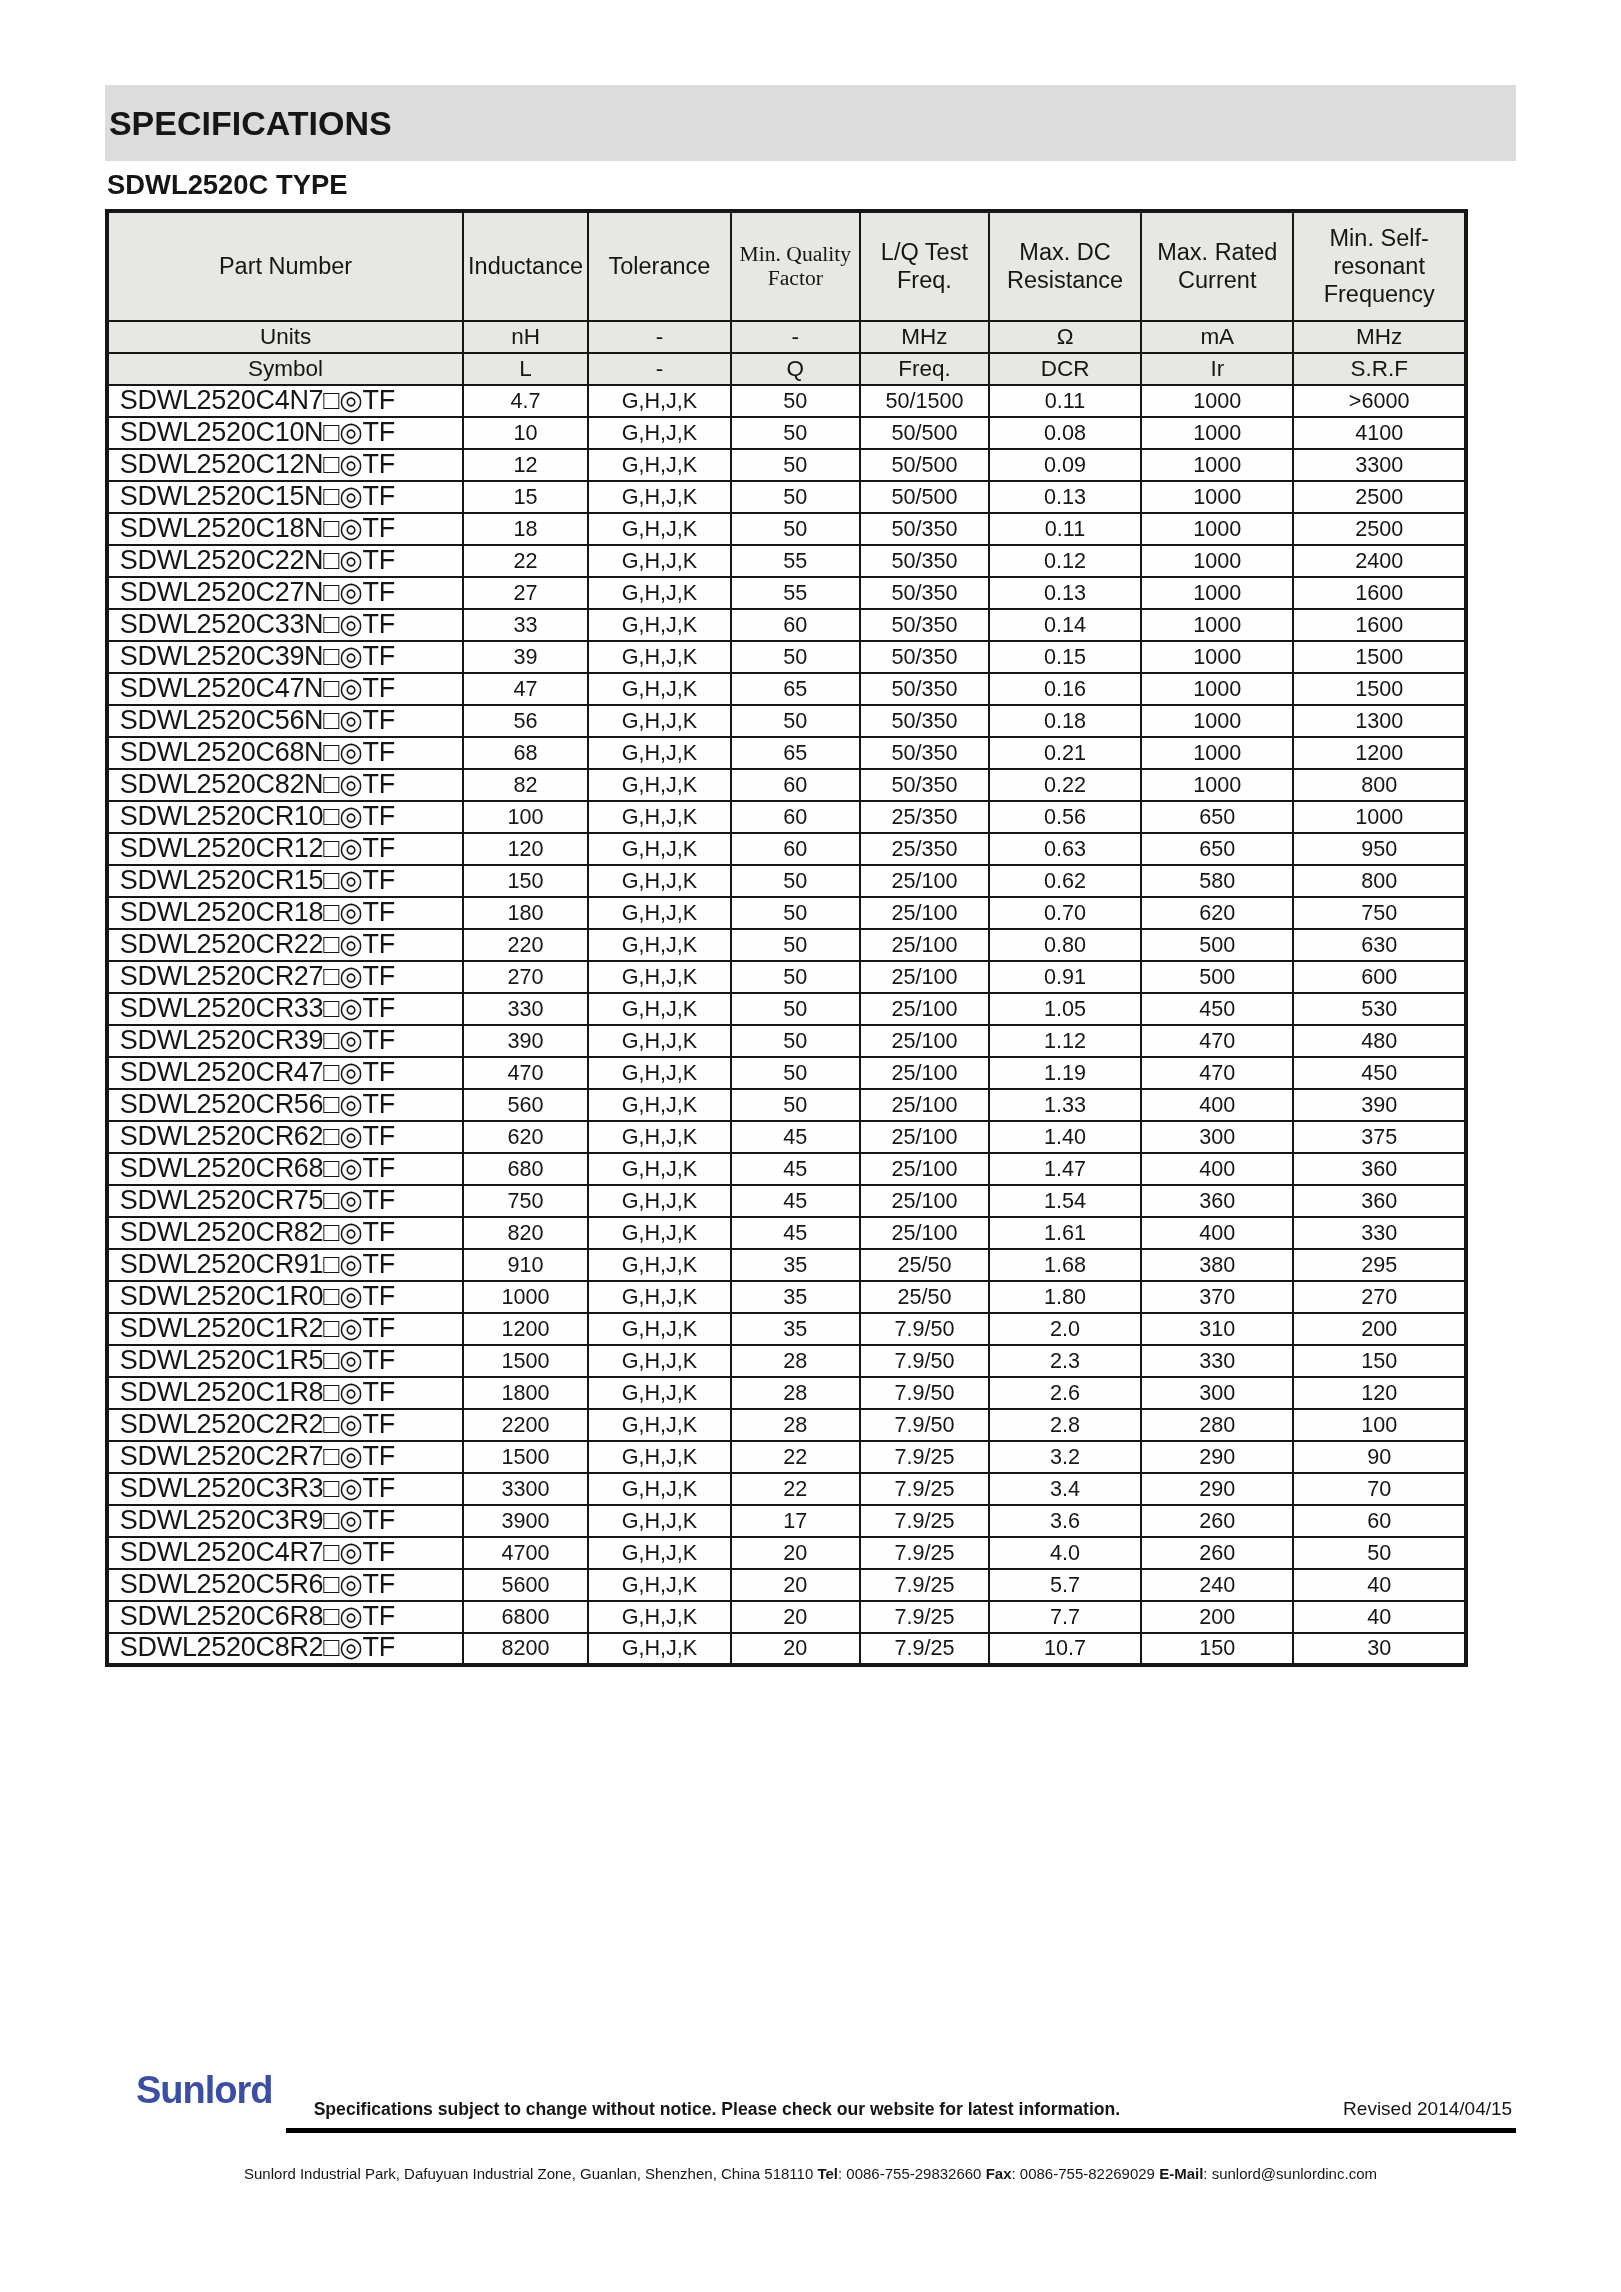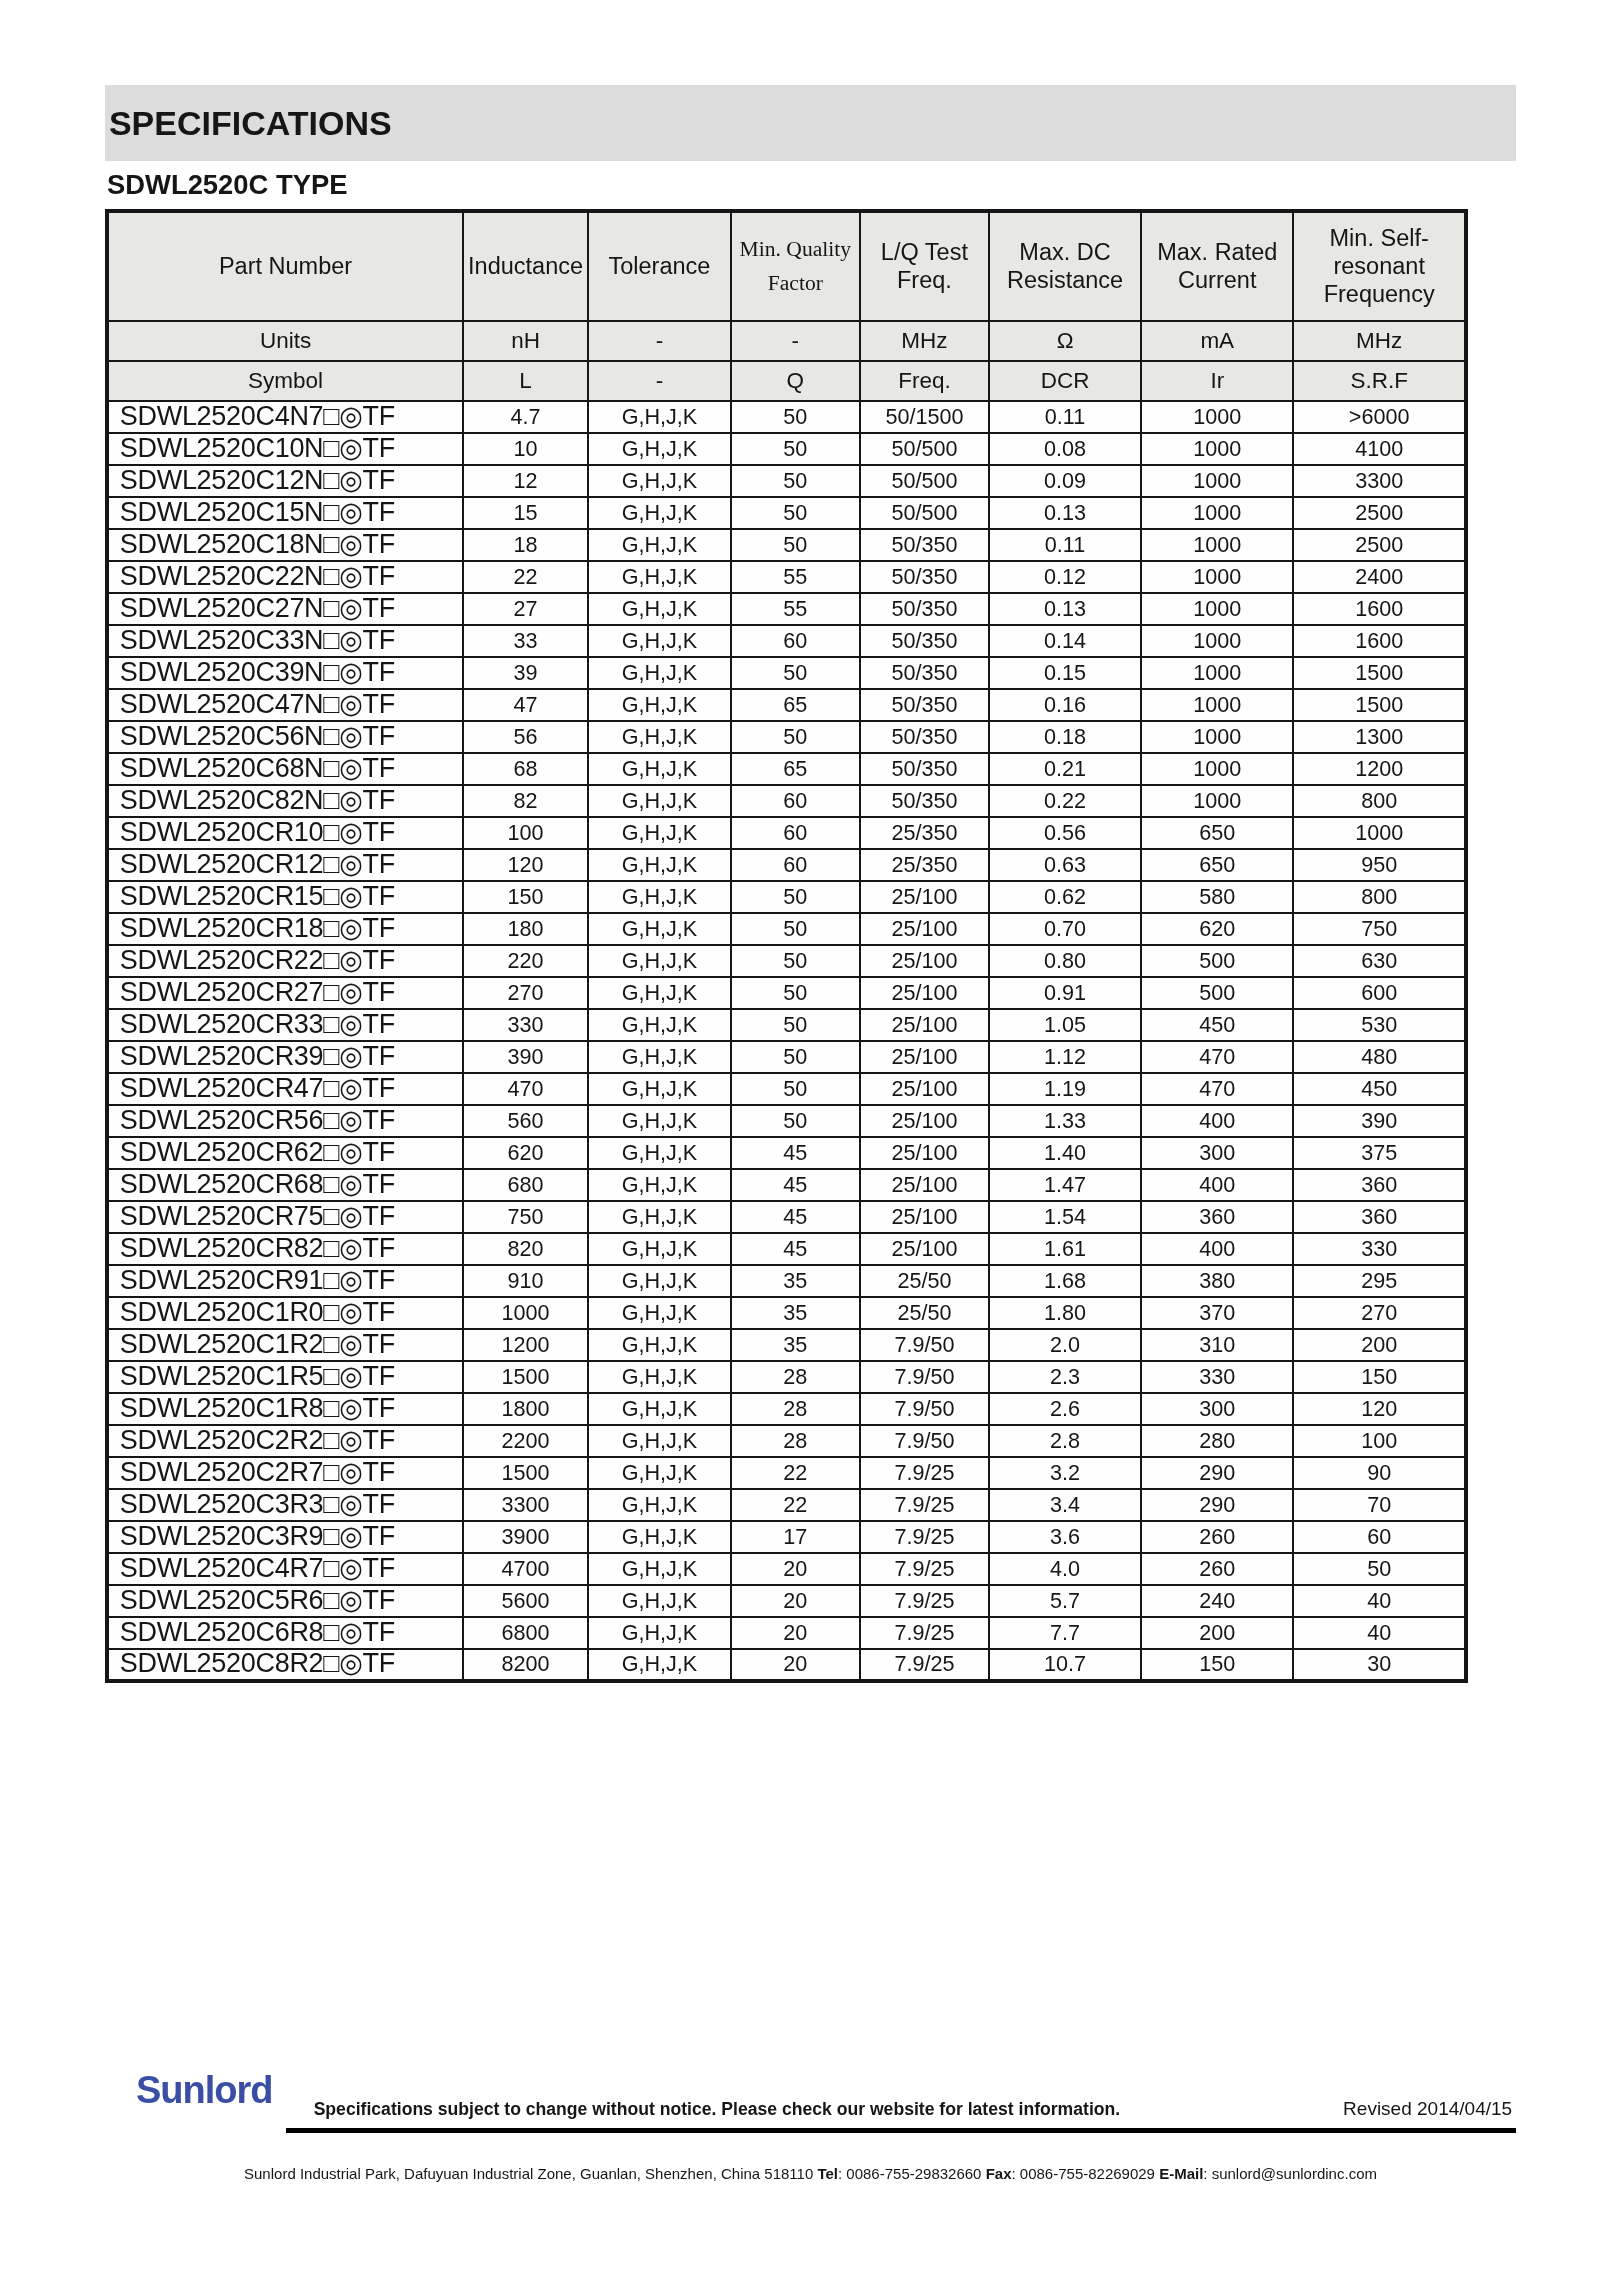--- a/index.html
+++ b/index.html
@@ -51,25 +51,25 @@
     padding:0 2px;
     overflow:hidden;
   }
   thead th{
     background:var(--header-gray);
     font-weight:normal;
     font-size:23.5px;
     line-height:28px;
   }
   tr.cols-row th{height:110px;}
-  tr.units-row th, tr.symbol-row th{height:40px;font-size:22.5px;}
+  tr.units-row th, tr.symbol-row th{height:32px;font-size:22.5px;}
   th.serif-head{
     font-family:"Liberation Serif", serif;
     font-size:21.6px;
-    line-height:34px;
+    line-height:24px;
   }
   tbody td{
     background:#fefefe;
     height:32px;
     font-size:21.6px;
     line-height:23.5px;
     white-space:nowrap;
   }
   tbody td.pn{
     text-align:left;

